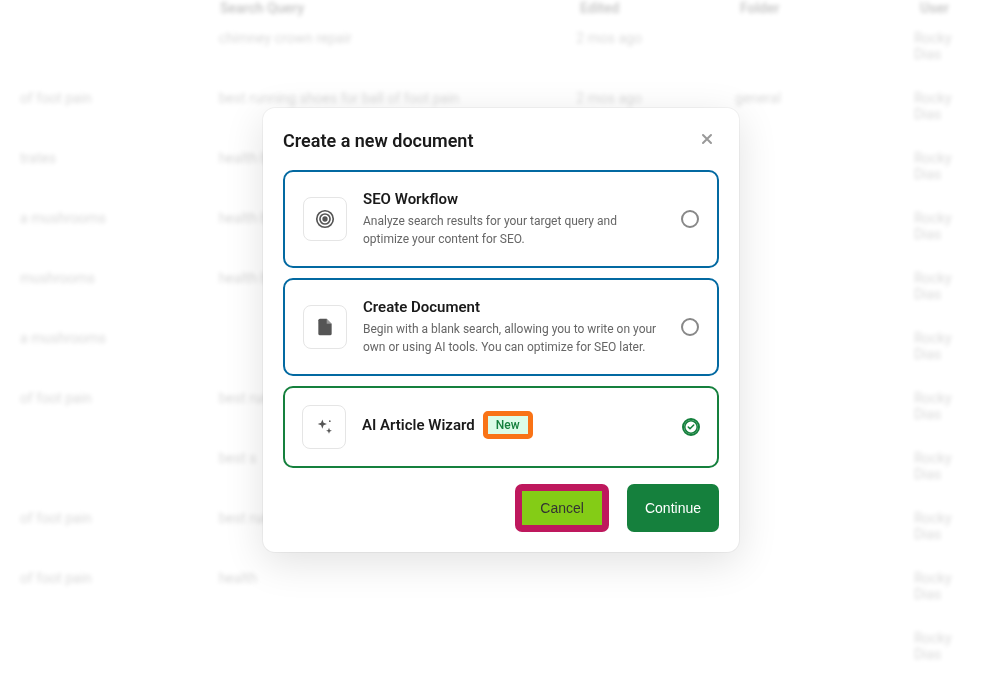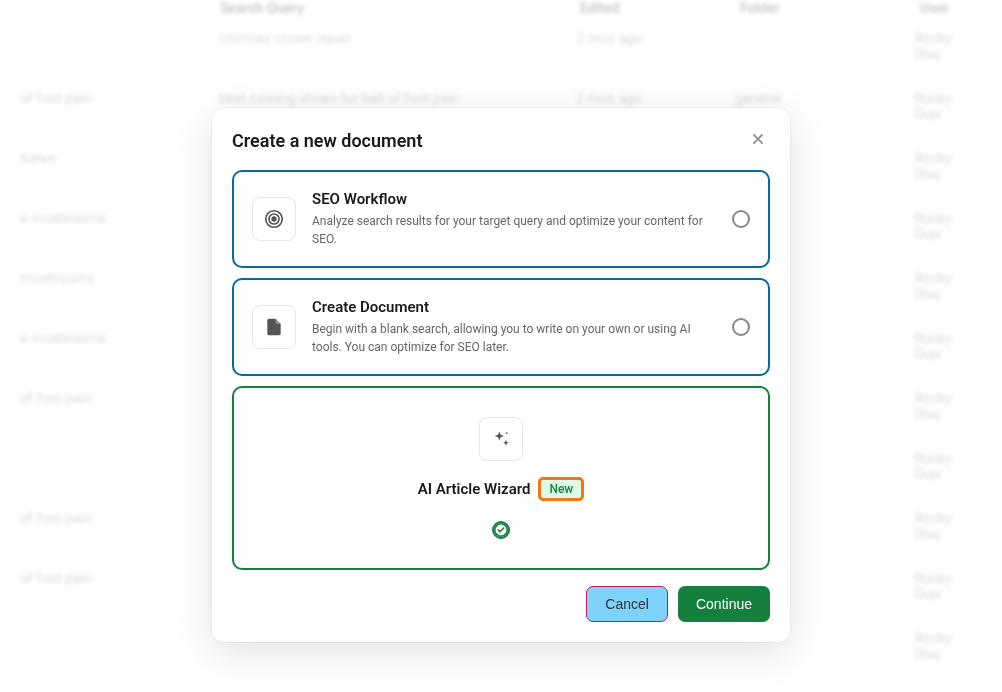--- a/index.html
+++ b/index.html
@@ -61,21 +61,21 @@
       width: 100%;
       height: 100%;
       background: rgba(255,255,255,0.5);
     }
     
     .modal {
       position: absolute;
       top: 108px;
       left: 50%;
       transform: translateX(-50%);
-      width: 578px;
+      width: 476px;
       background: #fff;
       border-radius: 12px;
       box-shadow: 0 10px 40px rgba(0,0,0,0.12), 0 0 0 1px rgba(0,0,0,0.04);
       padding: 20px;
     }
     
     .modal-header {
       display: flex;
       justify-content: space-between;
       align-items: center;
@@ -108,22 +108,21 @@
       padding: 18px;
       border: 2px solid #0369a1;
       border-radius: 10px;
       margin-bottom: 10px;
       cursor: pointer;
       background: #fff;
     }
     
     .option.selected {
       border: 2px solid #15803d;
-      padding: 29px;
-      flex-direction: column;
+      padding: 17px;
     }
     
     .option-icon {
       width: 44px;
       height: 44px;
       border: 1px solid #e5e5e5;
       border-radius: 8px;
       display: flex;
       align-items: center;
       justify-content: center;
@@ -148,21 +147,21 @@
       color: #1a1a1a;
     }
     
     .badge {
       background: #dcfce7;
       color: #15803d;
       font-size: 12px;
       font-weight: 500;
       padding: 2px 8px;
       border-radius: 5px;
-      border: 3px solid #f97316;
+      border: 5px solid #f97316;
     }
     
     .option-desc {
       font-size: 12px;
       color: #666;
       line-height: 1.5;
     }
     
     .radio {
       width: 18px;
@@ -190,28 +189,29 @@
     .btn {
       padding: 9px 18px;
       border-radius: 7px;
       font-size: 14px;
       font-weight: 500;
       cursor: pointer;
       border: none;
     }
     
     .btn-secondary {
-      background: #7dd3fc;
+      background: #84cc16;
       color: #333;
-      border: 1px solid #be185d;
+      border: 7px solid #be185d;
     }
     
     .btn-primary {
       background: #15803d;
       color: #fff;
+      margin-left: 8px;
     }
   </style>
 </head>
 <body>
 
 <div class="background">
   <div class="bg-table">
     <div class="bg-header">
       <div class="bg-col-query">Search Query</div>
       <div class="bg-col-edited">Edited</div>

